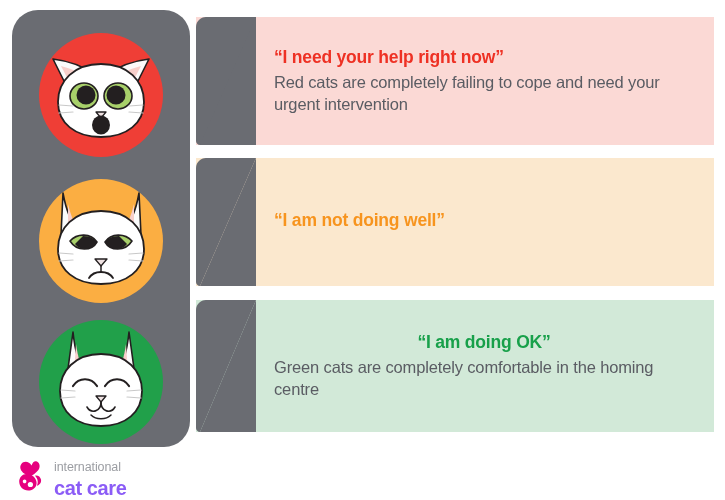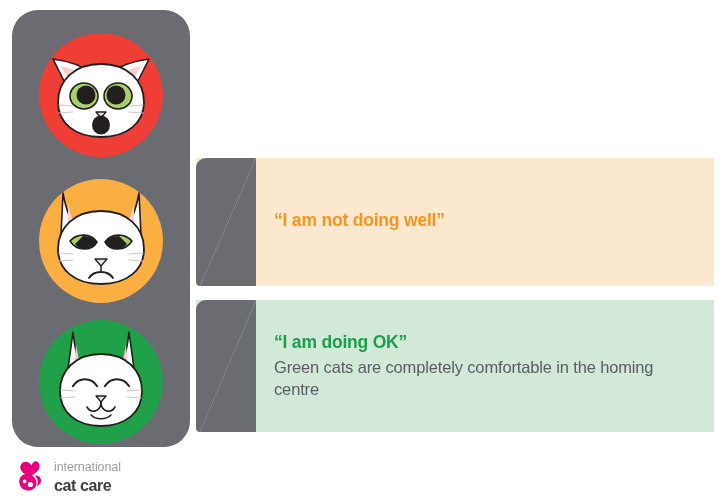--- a/index.html
+++ b/index.html
@@ -84,21 +84,21 @@
 
   .panel-heading {
     font-size: 17.5px;
     font-weight: bold;
     letter-spacing: -0.2px;
     margin: 0 0 3px 0;
     line-height: 1.25;
   }
   .panel-heading-red   { color: #EE3124; }
   .panel-heading-amber { color: #F7941E; }
-  .panel-heading-green { color: #18A04A; }
+  .panel-heading-green { color: #18A04A; text-align: center; }
 
   .panel-body {
     font-size: 16.5px;
     color: #5A5C63;
     line-height: 1.32;
     margin: 0;
     letter-spacing: -0.15px;
   }
 
   
@@ -122,23 +122,23 @@
     top: 3px;
   }
   .logo-line1 {
     font-size: 12.5px;
     color: #9B9DA2;
     line-height: 1;
     letter-spacing: -0.1px;
     margin: 0;
   }
   .logo-line2 {
-    font-size: 16px;
+    font-size: 20px;
     font-weight: bold;
-    color: #404040;
+    color: #8b5cf6;
     line-height: 1;
     letter-spacing: -0.4px;
     margin: 4px 0 0 0;
   }
 </style>
 </head>
 <body>
 
 <div class="stage">
 
@@ -214,20 +214,32 @@
           <path d="M62 82 C62 92 52 94 48 87" stroke="#231F20" stroke-width="1.6" fill="none" stroke-linecap="round"></path>
           <path d="M62 82 C62 92 72 94 76 87" stroke="#231F20" stroke-width="1.6" fill="none" stroke-linecap="round"></path>
           <path d="M52 95 C57 100 67 100 72 95" stroke="#231F20" stroke-width="1.5" fill="none" stroke-linecap="round"></path>
 
           <path d="M22 70 L36 71 M22 78 L36 77 M102 70 L88 71 M102 78 L88 77" stroke="#C9C9C9" stroke-width="1.2" fill="none" stroke-linecap="round"></path>
         </g>
       </svg>
     </div>
   </div>
 
+  <div class="panel panel-red">
+    <svg class="panel-bg" viewBox="0 0 518 128" preserveAspectRatio="none">
+      <path d="M0 0 H518 V128 H0 Z" fill="#FBD9D5"></path>
+      <path d="M10 0 H60 V128 H4 C1.8 128 0 126.2 0 124 V10 C0 4.5 4.5 0 10 0 Z" fill="#6A6C72"></path>
+      <path d="M60 0 V128 H4 Z" fill="#6A6C72"></path>
+      <path d="M60 0 L60 128 L4 128 Z" fill="#6A6C72"></path>
+    </svg>
+    <div class="panel-text">
+      <p class="panel-heading panel-heading-red">“I need your help right now”</p>
+      <p class="panel-body">Red cats are completely failing to cope and need your urgent intervention</p>
+    </div>
+  </div>
 
   <div class="panel panel-amber">
     <svg class="panel-bg" viewBox="0 0 518 128" preserveAspectRatio="none">
       <path d="M0 0 H518 V128 H0 Z" fill="#FBE8CE"></path>
       <path d="M10 0 H60 L4 128 C1.8 128 0 126.2 0 124 V10 C0 4.5 4.5 0 10 0 Z" fill="#6A6C72"></path>
       <path d="M60 0 L60 128 L4 128 Z" fill="#6A6C72"></path>
     </svg>
     <div class="panel-text">
       <p class="panel-heading panel-heading-amber">“I am not doing well”</p>
     </div>

